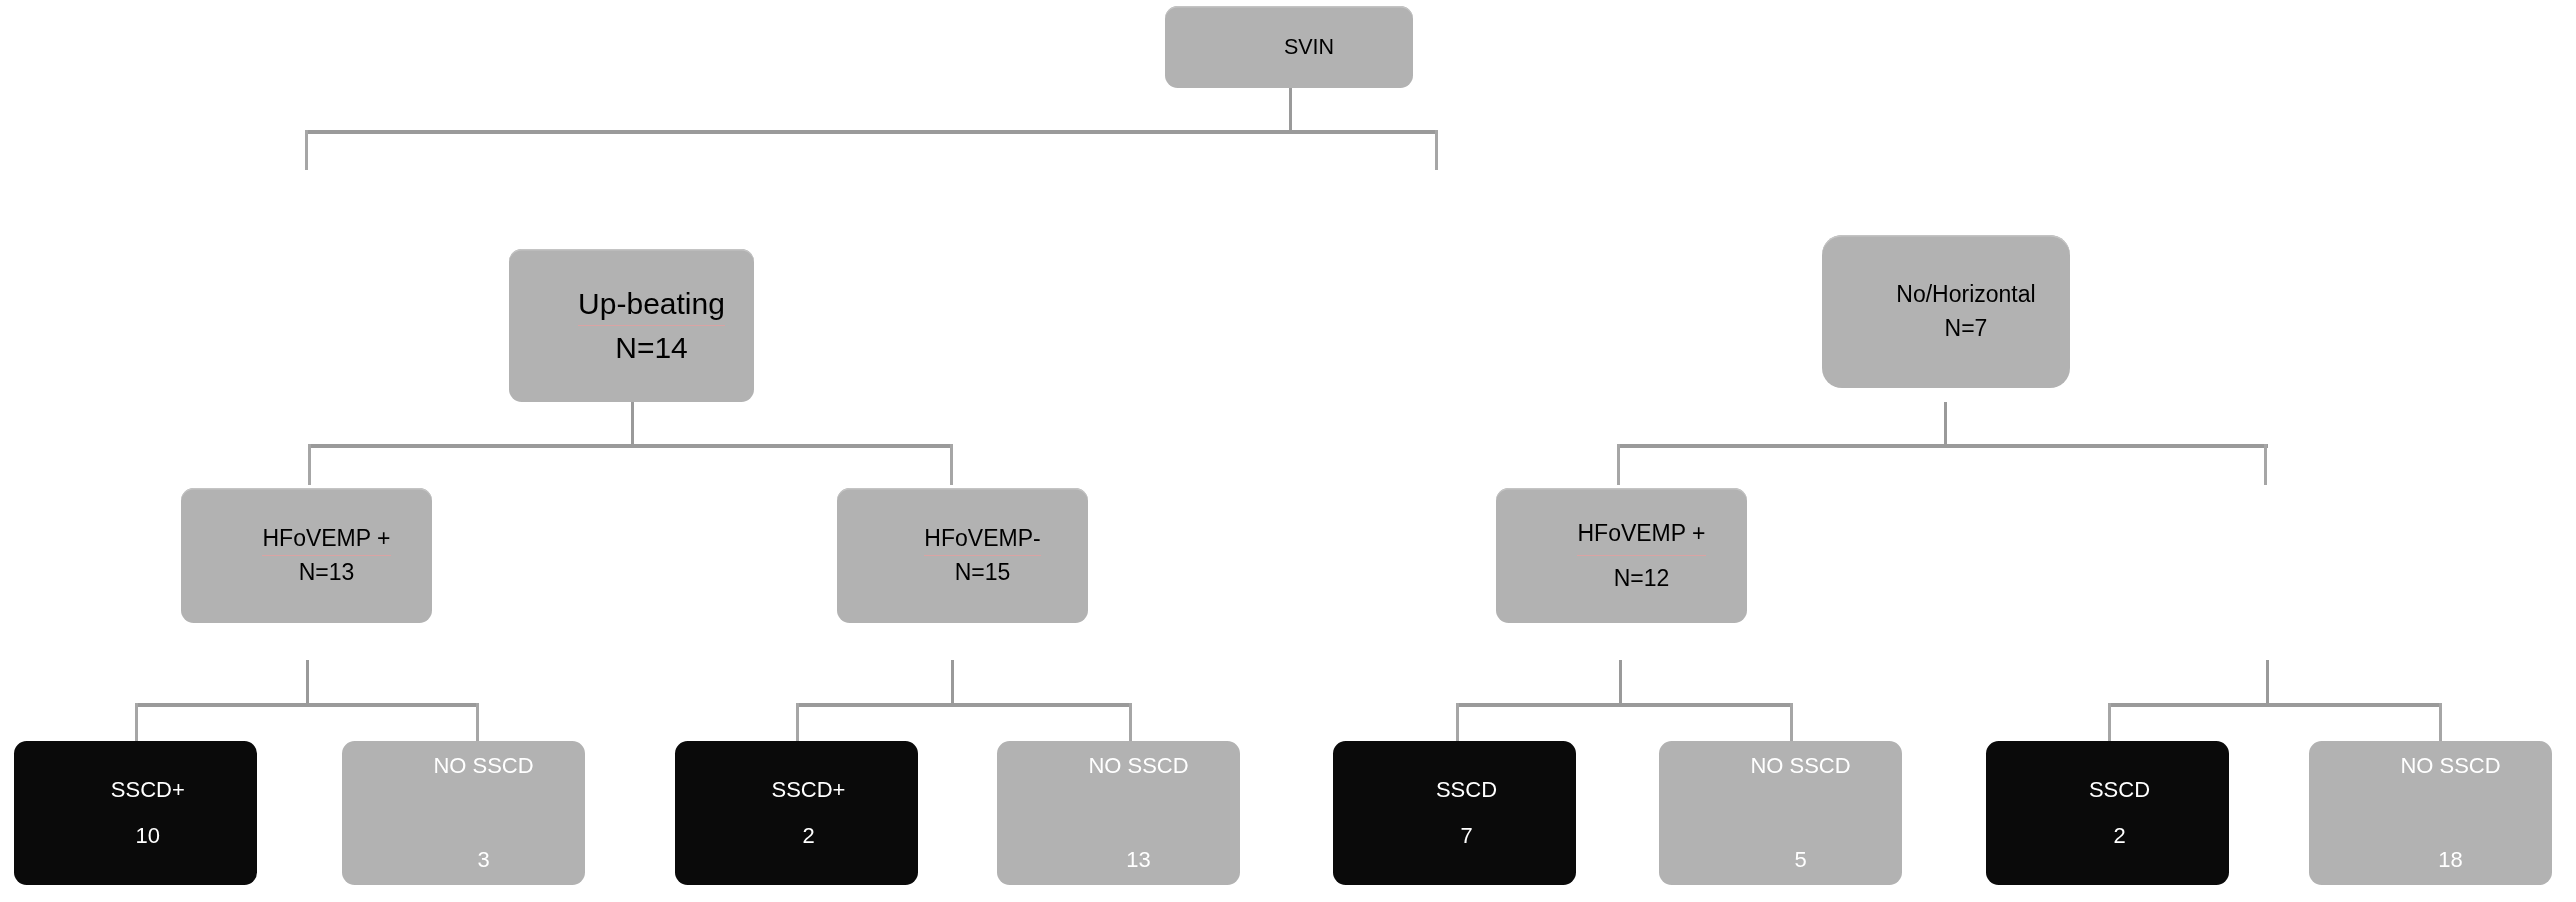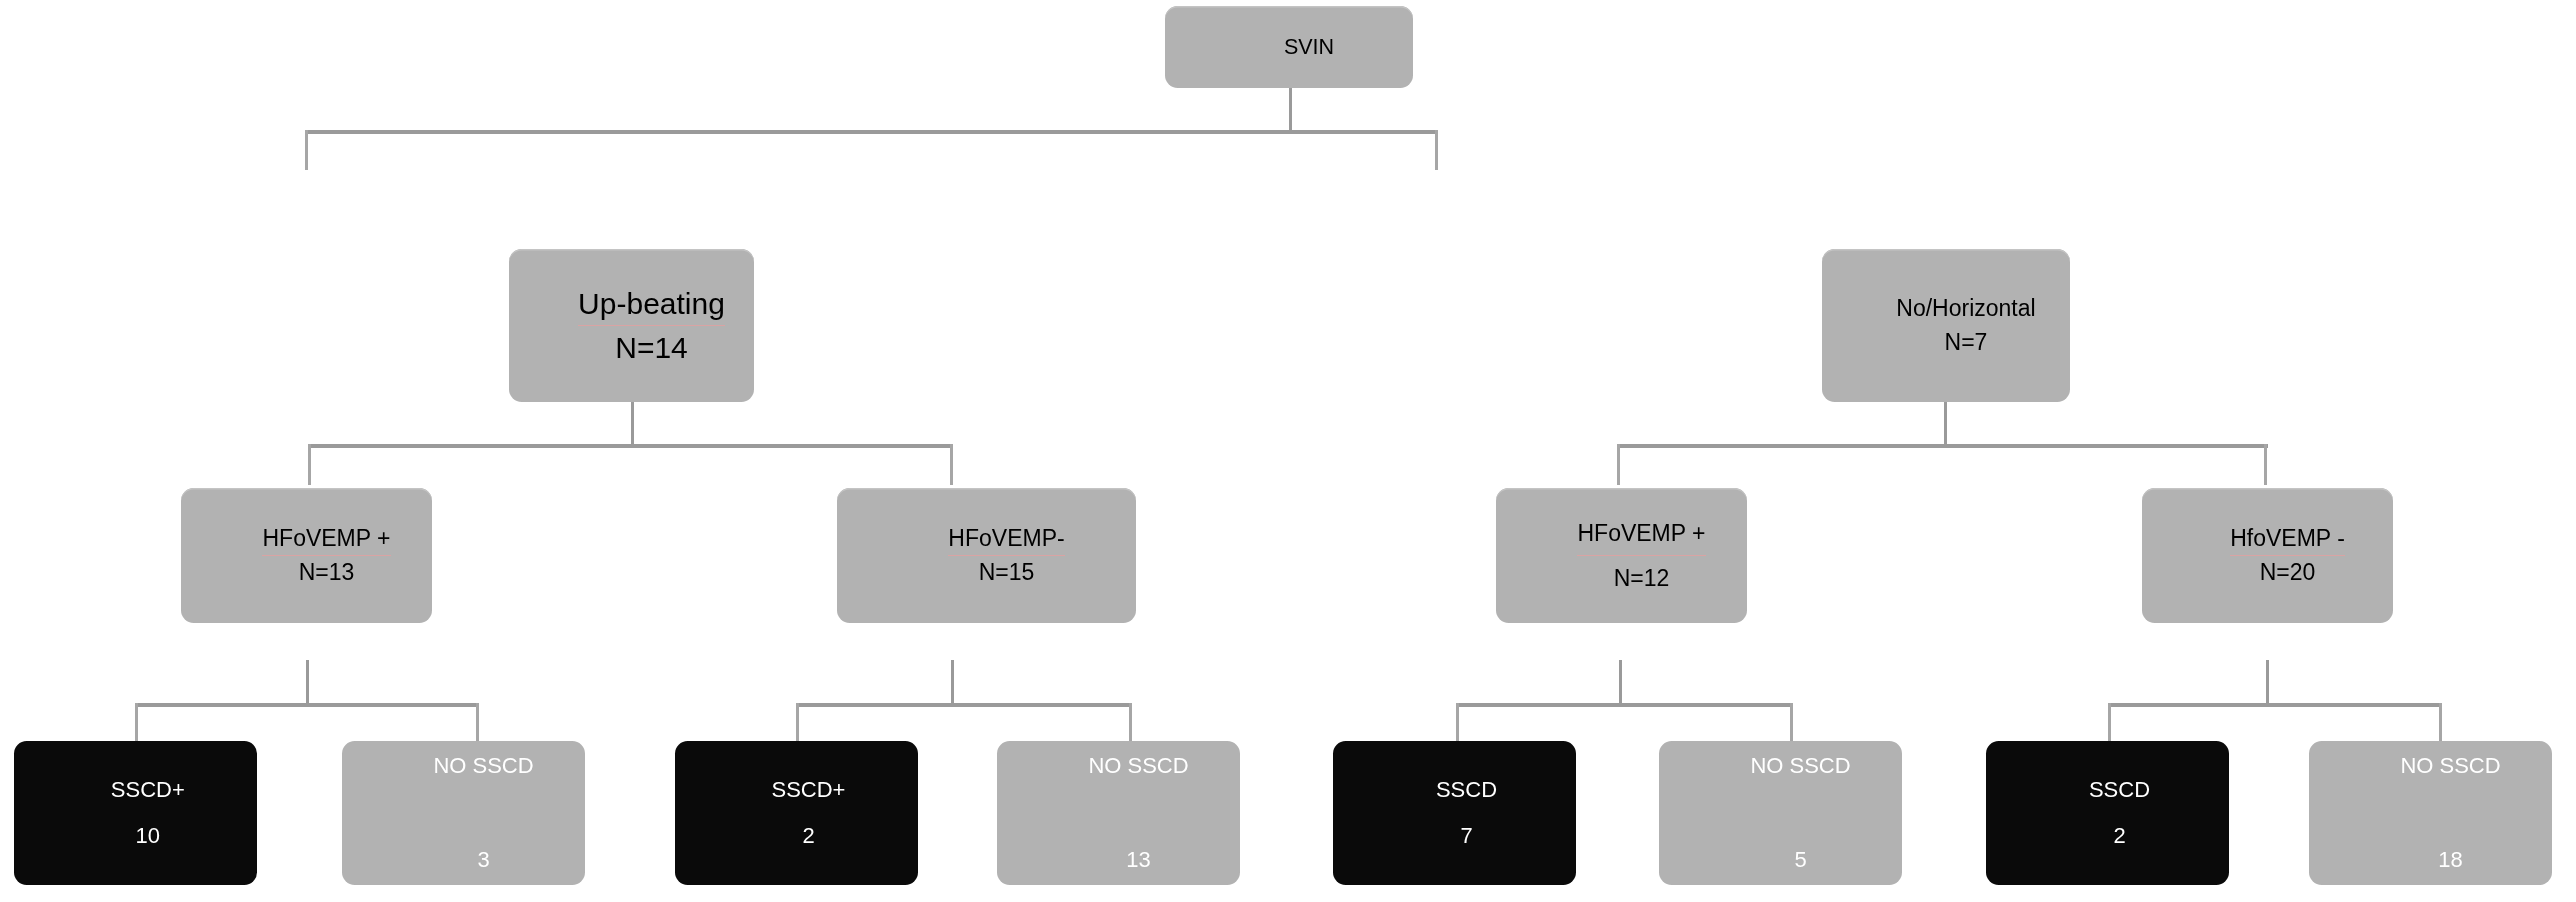--- a/index.html
+++ b/index.html
@@ -125,44 +125,40 @@
 
   <div class="node gray light-top" style="left:1165px; top:6.4px; width:248px; height:82px; font-size:21.5px;">
     <span class="node-line">SVIN</span>
   </div>
 
   <div class="node gray light-top" style="left:509px; top:249px; width:245px; height:153px; font-size:30px;">
     <span class="node-line misspell">Up-beating</span>
     <span class="node-line">N=14</span>
   </div>
 
-  <div class="node gray light-top" style="left:1822px; top:249px; width:248px; height:153px; font-size:23px;">
+  <div class="node gray light-top" style="left:1822px; top:235px; width:248px; height:153px; font-size:23px;border-radius:20px;">
     <span class="node-line">No/Horizontal</span>
     <span class="node-line">N=7</span>
   </div>
 
   <div class="node gray light-top" style="left:181px; top:488px; width:251px; height:135px; font-size:23px;">
     <span class="node-line misspell">HFoVEMP +</span>
     <span class="node-line">N=13</span>
   </div>
 
-  <div class="node gray light-top" style="left:837px; top:488px; width:299px; height:135px; font-size:23px;">
+  <div class="node gray light-top" style="left:837px; top:488px; width:251px; height:135px; font-size:23px;">
     <span class="node-line misspell">HFoVEMP-</span>
     <span class="node-line">N=15</span>
   </div>
 
   <div class="node gray light-top" style="left:1496px; top:488px; width:251px; height:135px; font-size:23px; line-height:1.95;">
     <span class="node-line misspell">HFoVEMP +</span>
     <span class="node-line">N=12</span>
   </div>
 
-  <div class="node gray light-top" style="left:2142px; top:488px; width:251px; height:135px; font-size:23px;">
-    <span class="node-line misspell">HfoVEMP -</span>
-    <span class="node-line">N=20</span>
-  </div>
 
   <div class="node black leaf" style="left:14.3px; top:741px; width:243px; height:144px; font-size:22px; line-height:2.1;">
     <span class="node-line">SSCD+</span>
     <span class="node-line">10</span>
   </div>
 
   <div class="node gray leaf" style="left:342px; top:741px; width:243px; height:144px; font-size:22px; line-height:2.1;">
     <span class="node-line">NO SSCD</span>
     <span class="node-line">3</span>
   </div>

